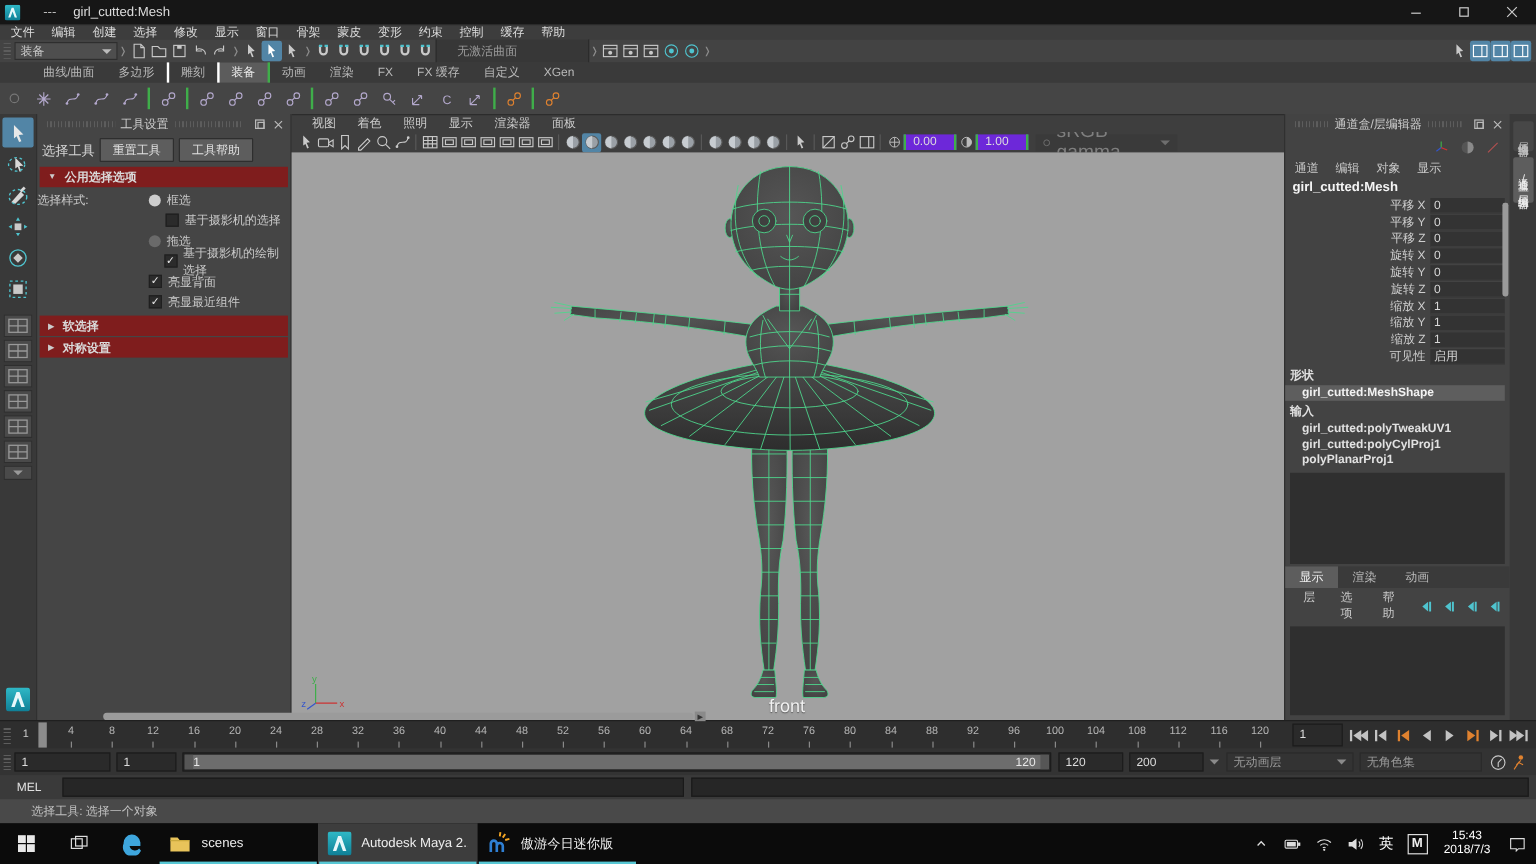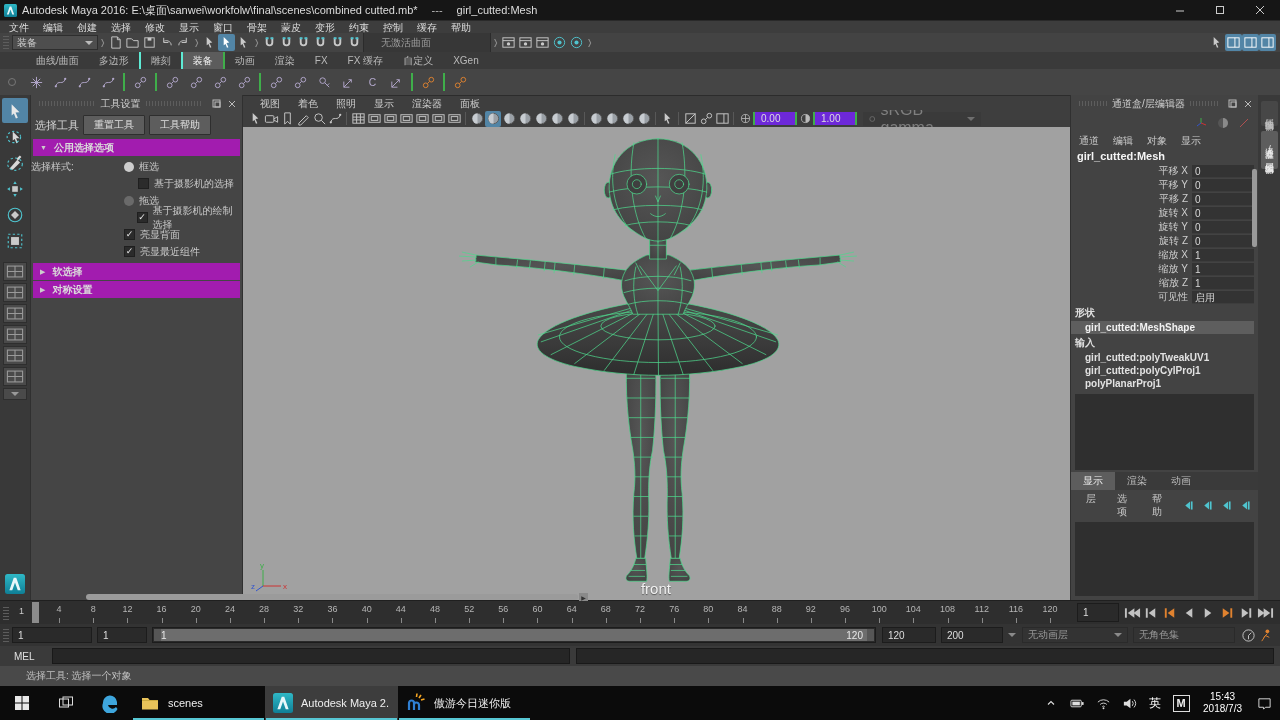--- a/index.html
+++ b/index.html
@@ -31,21 +31,21 @@
   .ic.teal{color:#4fc4cf;}
   .ic.purple{color:#b3a8cc;}
   .ic.orange{color:#e0822f;}
   .txtfield{background:#373737;border:1px solid #2b2b2b;color:#9a9a9a;height:32px;display:flex;align-items:center;padding:0 17px;}
   .surface-field{width:128px;}
 
   
   .shelftabs{height:17px;background:#3a3a3a;display:flex;align-items:flex-end;font-size:10px;color:#b9b9b9;padding-left:26px;flex:0 0 auto;}
   .shelf-tab{padding:2px 10px;line-height:13px;}
   .shelf-tab.active{background:#5c5c5c;color:#eee;}
-  .shelf-tab.gsepl{border-left:2px solid #5eead4;margin-top:16px;}
+  .shelf-tab.gsepl{border-left:2px solid #ffffff;margin-top:16px;}
   .shelf-tab.gsepr{border-right:2px solid #3fae4a;}
   .shelfrow{height:26px;background:#454545;display:flex;align-items:center;padding-left:4px;flex:0 0 auto;}
   .shelfrow .ic{width:24px;height:22px;}
   .shelf-sep{width:2px;height:18px;background:#3fae4a;margin:0 3px;flex:0 0 auto;}
   .shelf-dot{width:8px;height:8px;border:1px solid #777;border-radius:50%;margin:0 8px 0 4px;flex:0 0 auto;}
 
   
   .main{height:505px;display:flex;position:relative;flex:0 0 auto;}
 
   .toolbox{width:30px;background:#393939;display:flex;flex-direction:column;align-items:center;padding-top:3px;flex:0 0 auto;}
@@ -58,21 +58,21 @@
   
   .tspanel{width:213px;background:#454545;border-left:1px solid #303030;border-right:1px solid #303030;display:flex;flex-direction:column;font-size:10px;color:#c9c9c9;position:relative;flex:0 0 auto;}
   .panel-hdr{height:17px;display:flex;align-items:center;padding:0 3px;flex:0 0 auto;}
   .hdr-dots{flex:1;height:5px;background:repeating-linear-gradient(90deg,#5d5d5d 0 1px,transparent 1px 3px);margin:0 5px;}
   .panel-title{color:#cfcfcf;}
   .phbtn{width:14px;height:13px;display:flex;align-items:center;justify-content:center;color:#bbb;margin-left:2px;}
   .ts-toprow{display:flex;align-items:center;padding:3px 4px;flex:0 0 auto;}
   .ts-toolname{font-size:11px;color:#d6d6d6;}
   .ts-btn{margin-left:4px;background:#5d5d5d;border:1px solid #2e2e2e;padding:2px 10px;color:#e0e0e0;border-radius:1px;}
   .ts-btn:first-of-type{margin-left:auto;}
-  .section-hdr{height:17px;background:#a21caf;margin:1px 2px 0 2px;display:flex;align-items:center;padding-left:7px;gap:7px;color:#dadada;flex:0 0 auto;}
+  .section-hdr{height:17px;background:#7f1d1d;margin:1px 2px 0 2px;display:flex;align-items:center;padding-left:7px;gap:7px;color:#dadada;flex:0 0 auto;}
   .tri{font-size:7px;color:#ccc;}
   .ts-row{display:flex;align-items:center;height:17px;}
   .ts-prefix{width:88px;text-align:left;margin-right:5px;flex:0 0 auto;}
   .radio{width:10px;height:10px;border-radius:50%;background:#6a6a6a;margin-right:5px;flex:0 0 auto;}
   .radio.on{background:#cdcdcd;}
   .cb{width:11px;height:11px;background:#2b2b2b;border:1px solid #1f1f1f;margin-right:5px;color:#e8e8e8;font-size:9px;line-height:9px;text-align:center;flex:0 0 auto;}
   .hscroll{position:absolute;left:86px;bottom:0;width:492px;height:6px;background:#9b9b9b;border-radius:3px;z-index:5;}
   .hscroll .hs-arrow{position:absolute;right:-10px;top:-1px;width:9px;height:8px;background:#8a8a8a;display:flex;align-items:center;justify-content:center;font-size:6px;color:#333;}
 
   
@@ -168,21 +168,20 @@
           <defs>
             <linearGradient id="mg2" x1="0" y1="0" x2="0" y2="1">
               <stop offset="0" stop-color="#2fb8c6"></stop>
               <stop offset="1" stop-color="#0f7f96"></stop>
             </linearGradient>
           </defs>
           <rect width="16" height="16" rx="2" fill="url(#mg2)"></rect>
           <path d="M3.5 13 L7 3 h2 L12.5 13 h-2.3 L8 6.8 L5.8 13 Z" fill="#e8f7fa"></path>
         </svg>
       </span>
-    <span>Autodesk Maya 2016: E:\桌面\sanwei\workfolw\final\scenes\combined cutted.mb*</span>
     <span class="tb-sep">---</span>
     <span class="tb-obj">girl_cutted:Mesh</span>
     <div class="winbtns">
       <span class="winbtn">
           <svg width="10" height="10" viewBox="0 0 10 10">
             <path d="M1 6h8" stroke="#ccc"></path>
           </svg>
         </span>
       <span class="winbtn">
           <svg width="10" height="10" viewBox="0 0 10 10">

